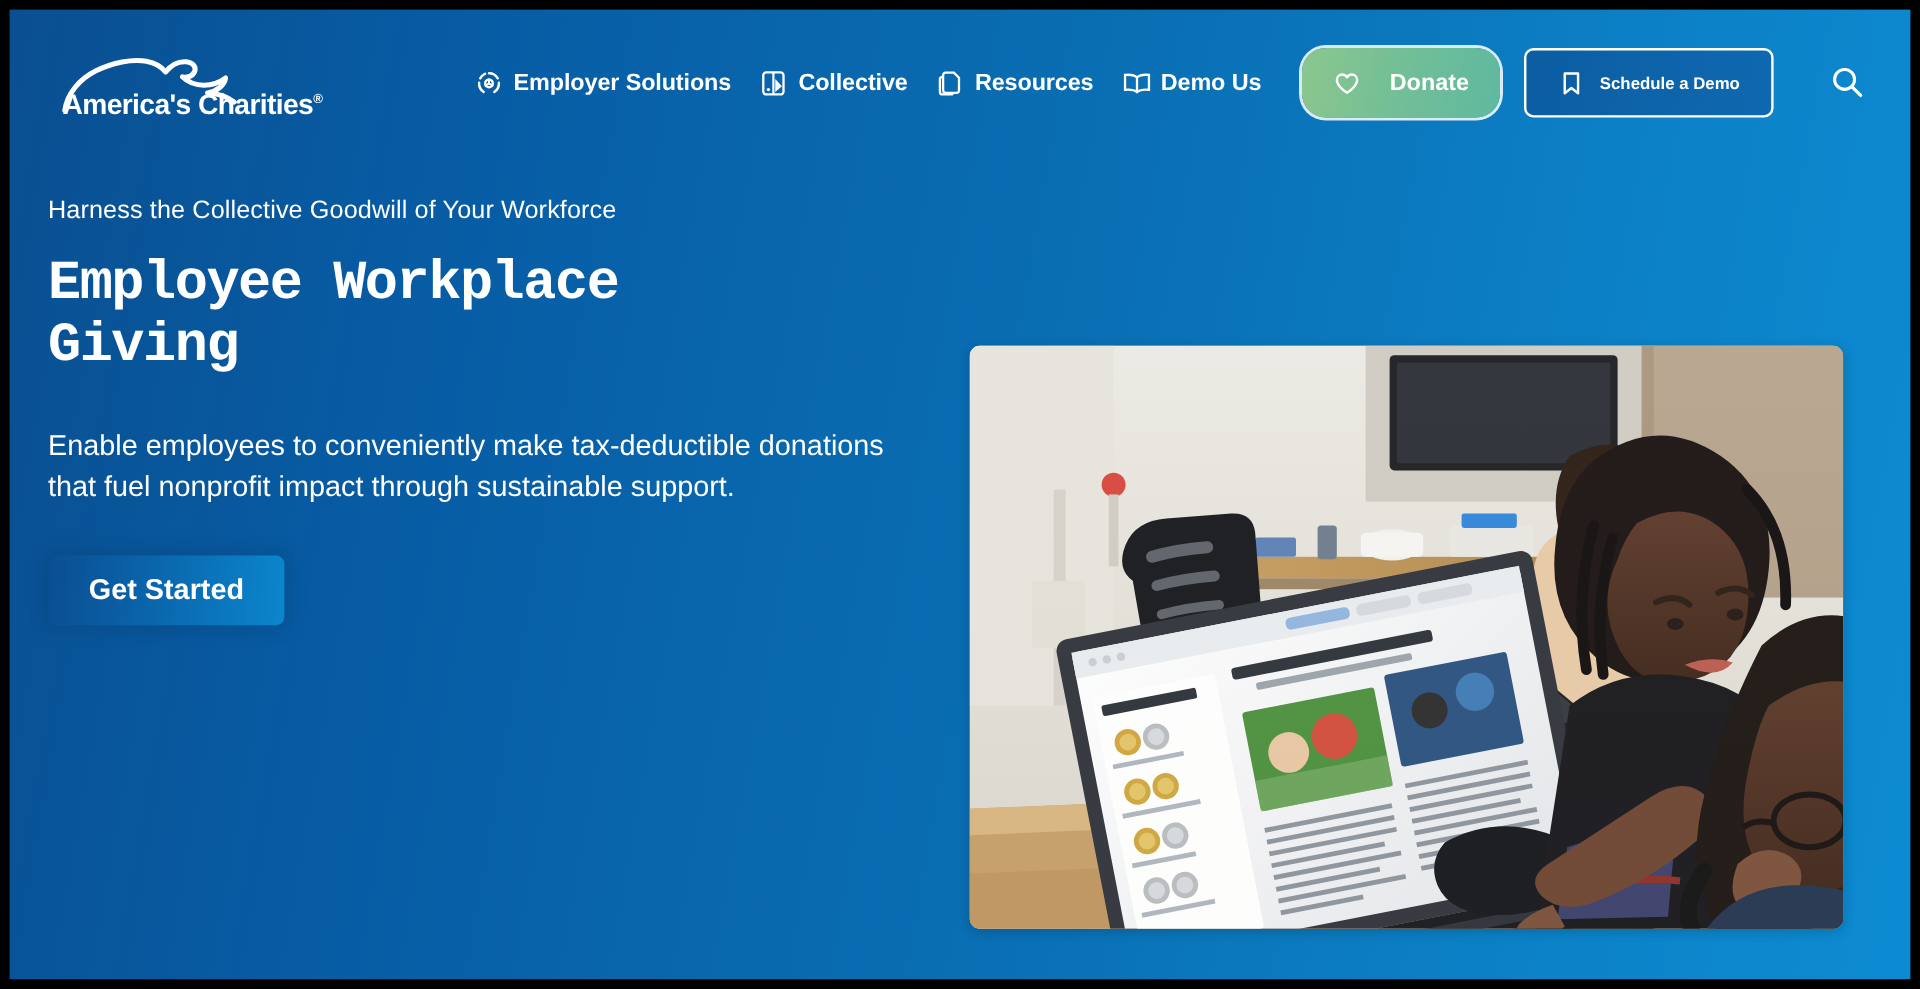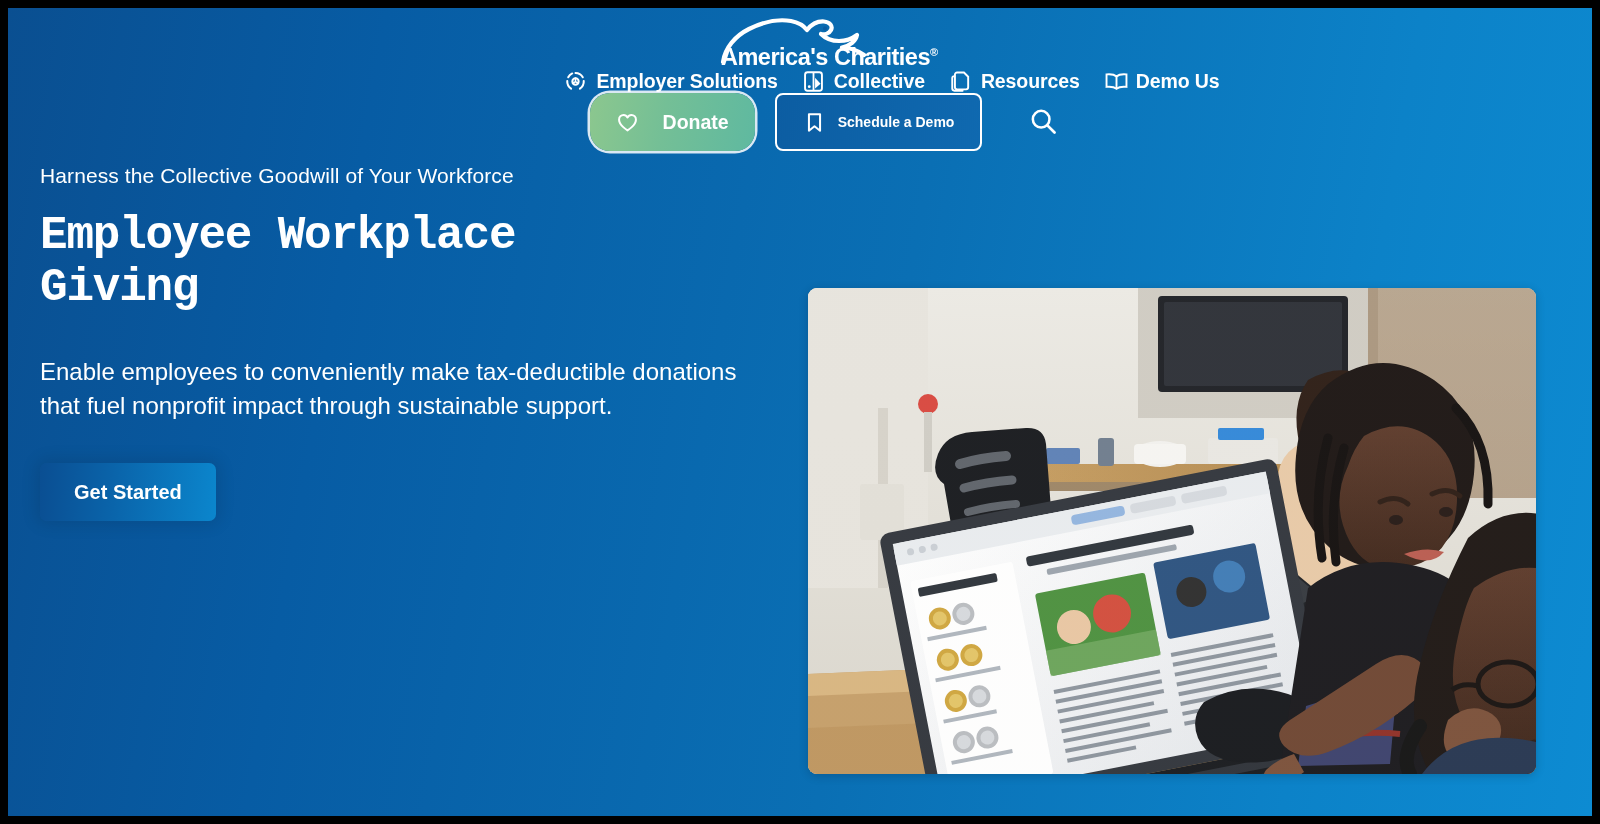--- a/index.html
+++ b/index.html
@@ -22,21 +22,20 @@
     overflow: hidden;
   }
 
   
   #header {
     position: relative;
     height: 122px;
     display: flex;
     align-items: center;
     padding: 0 26px 0 42px;
-    flex-direction: column;
   }
 
   
   .logo {
     width: 178px;
     height: 62px;
     position: relative;
     flex: none;
   }
   .logo svg { display: block; }
@@ -148,21 +147,21 @@
     margin-bottom: 40px;
   }
 
   .cta-row { display: flex; align-items: center; gap: 14px; }
   .btn-get {
     height: 58px;
     padding: 0 34px;
     border-radius: 7px;
     background: linear-gradient(95deg, #0a4e92 0%, #0a63a9 40%, #0b86cd 100%);
     color: #fff;
-    font-size: 20px;
+    font-size: 24px;
     font-weight: bold;
     display: flex;
     align-items: center;
     cursor: pointer;
     box-shadow: 0 0 16px 4px rgba(0,0,0,0.10);
   }
   .btn-wp {
     height: 58px;
     padding: 0 30px;
     border-radius: 7px;

